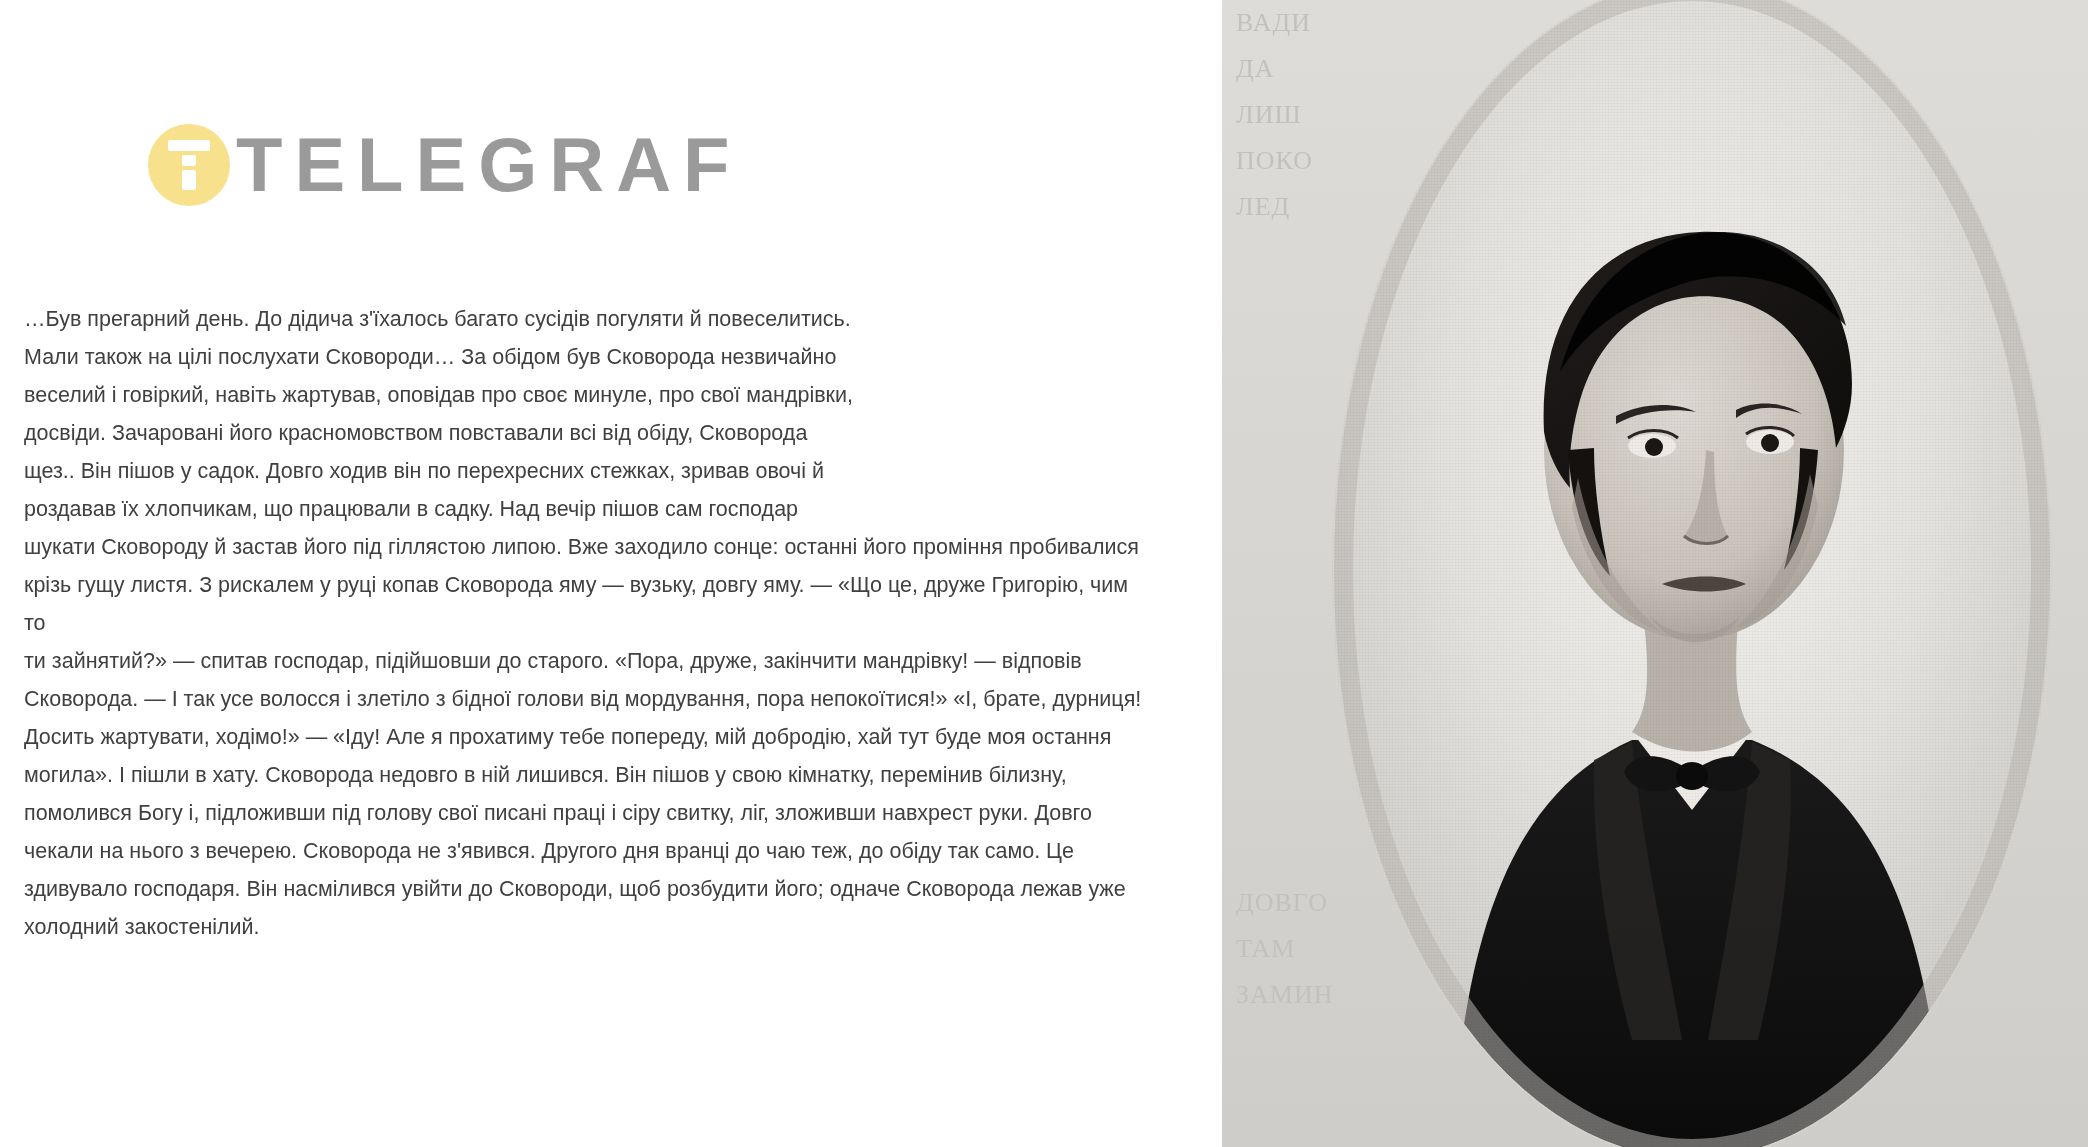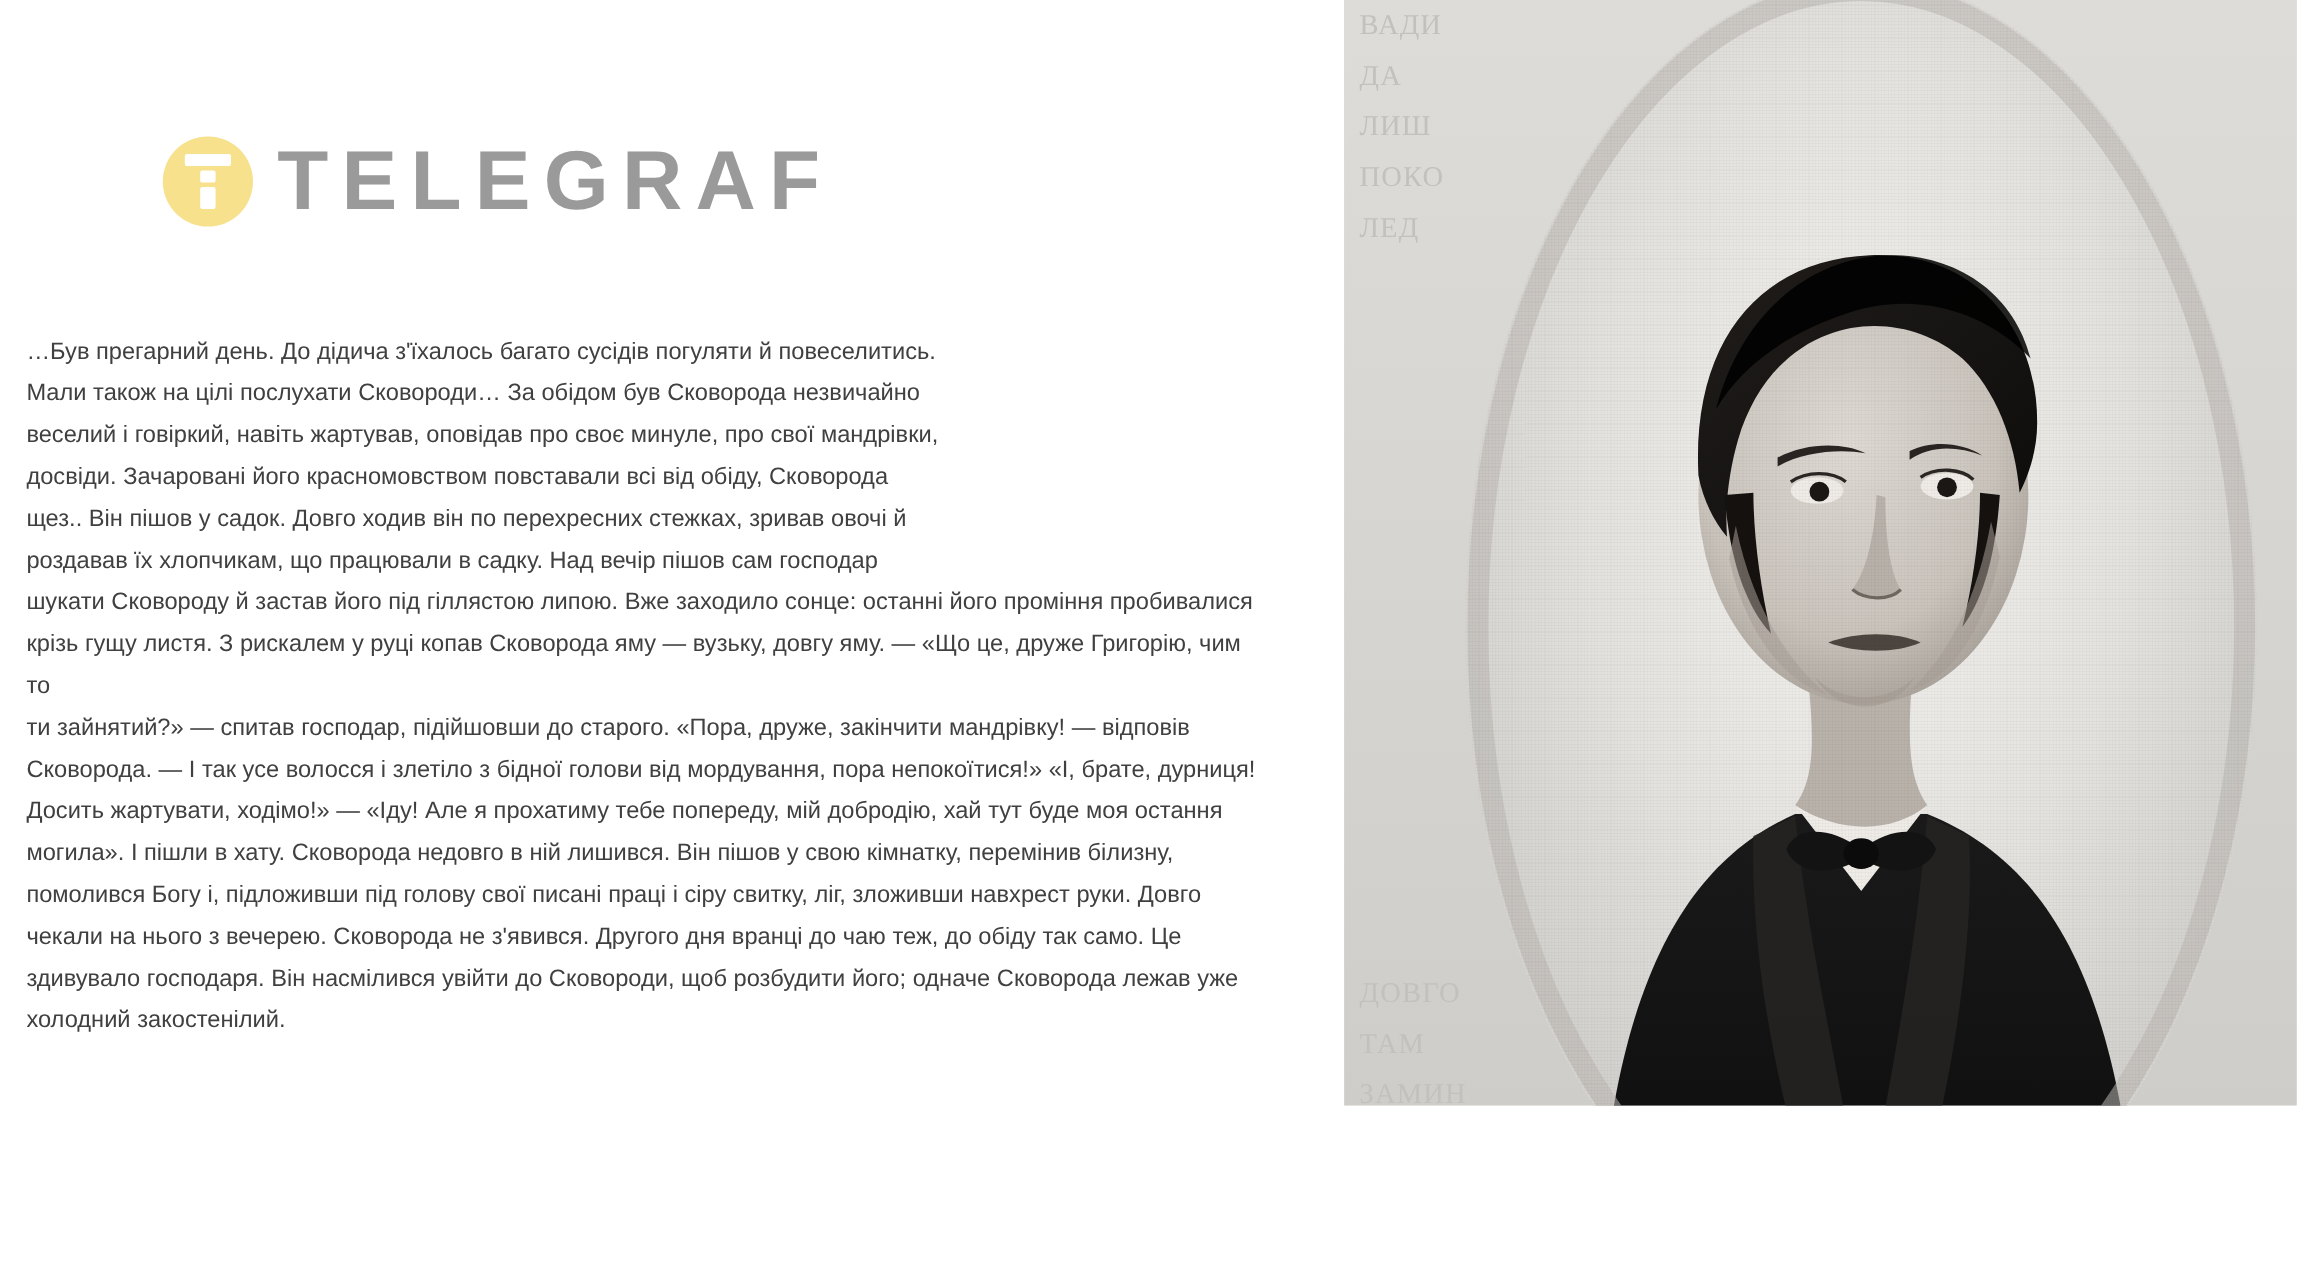--- a/index.html
+++ b/index.html
@@ -65,21 +65,21 @@
   .brand-mark .glyph .bar {
     position: absolute;
     background: #ffffff;
     border-radius: 2px;
   }
   .brand-mark .glyph .b1 { left: 0;   top: 0;   width: 42px; height: 11px; }
   .brand-mark .glyph .b2 { left: 14px; top: 15px; width: 14px; height: 11px; }
   .brand-mark .glyph .b3 { left: 14px; top: 30px; width: 14px; height: 20px; }
 
   .brand-word {
-    margin-left: 22px;
+    margin-left: 6px;
     font-family: "Liberation Sans", sans-serif;
     font-size: 76px;
     font-weight: 700;
     letter-spacing: 12px;
     color: #9a9a9a;
     line-height: 1;
     white-space: nowrap;
   }
 
   .article {
@@ -101,21 +101,21 @@
     margin-bottom: 0;
   }
   .article .para-body {
     margin-top: 0;
   }
 
   
   .right-col {
     position: relative;
     width: 866px;
-    height: 1005px;
+    height: 1147px;
     overflow: hidden;
     background: #d7d5d2;
   }
   
   .paper {
     position: absolute;
     inset: 0;
     background:
       linear-gradient(180deg, #dedcd8 0%, #d9d7d3 35%, #d4d2ce 70%, #cfcdc9 100%);
   }

